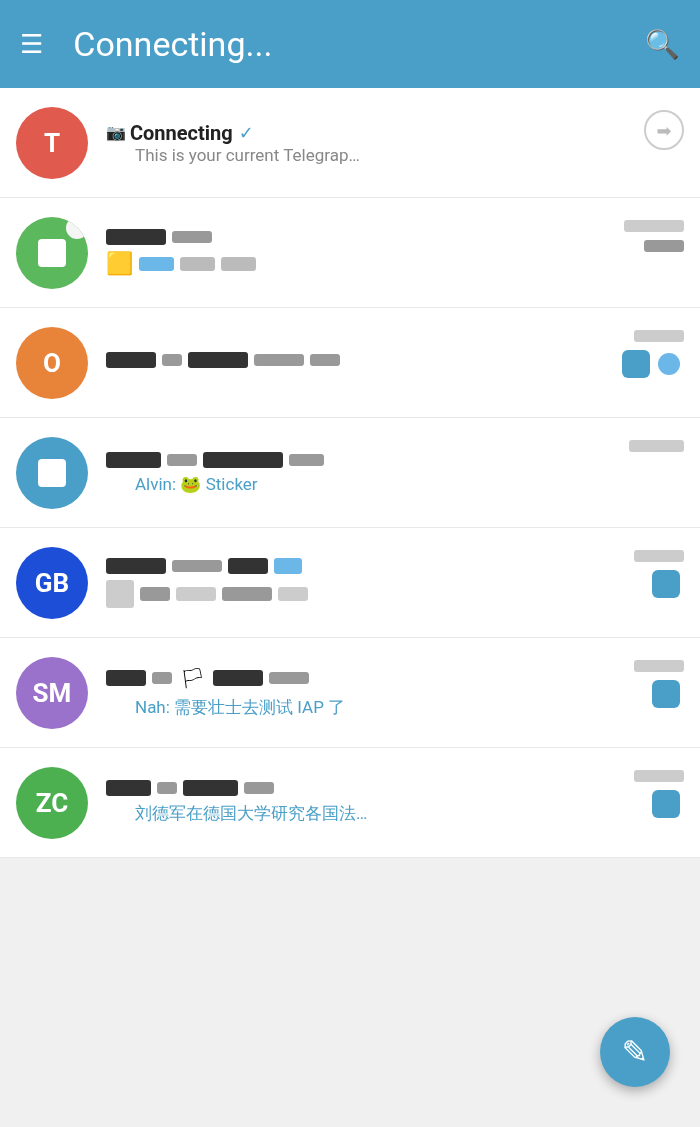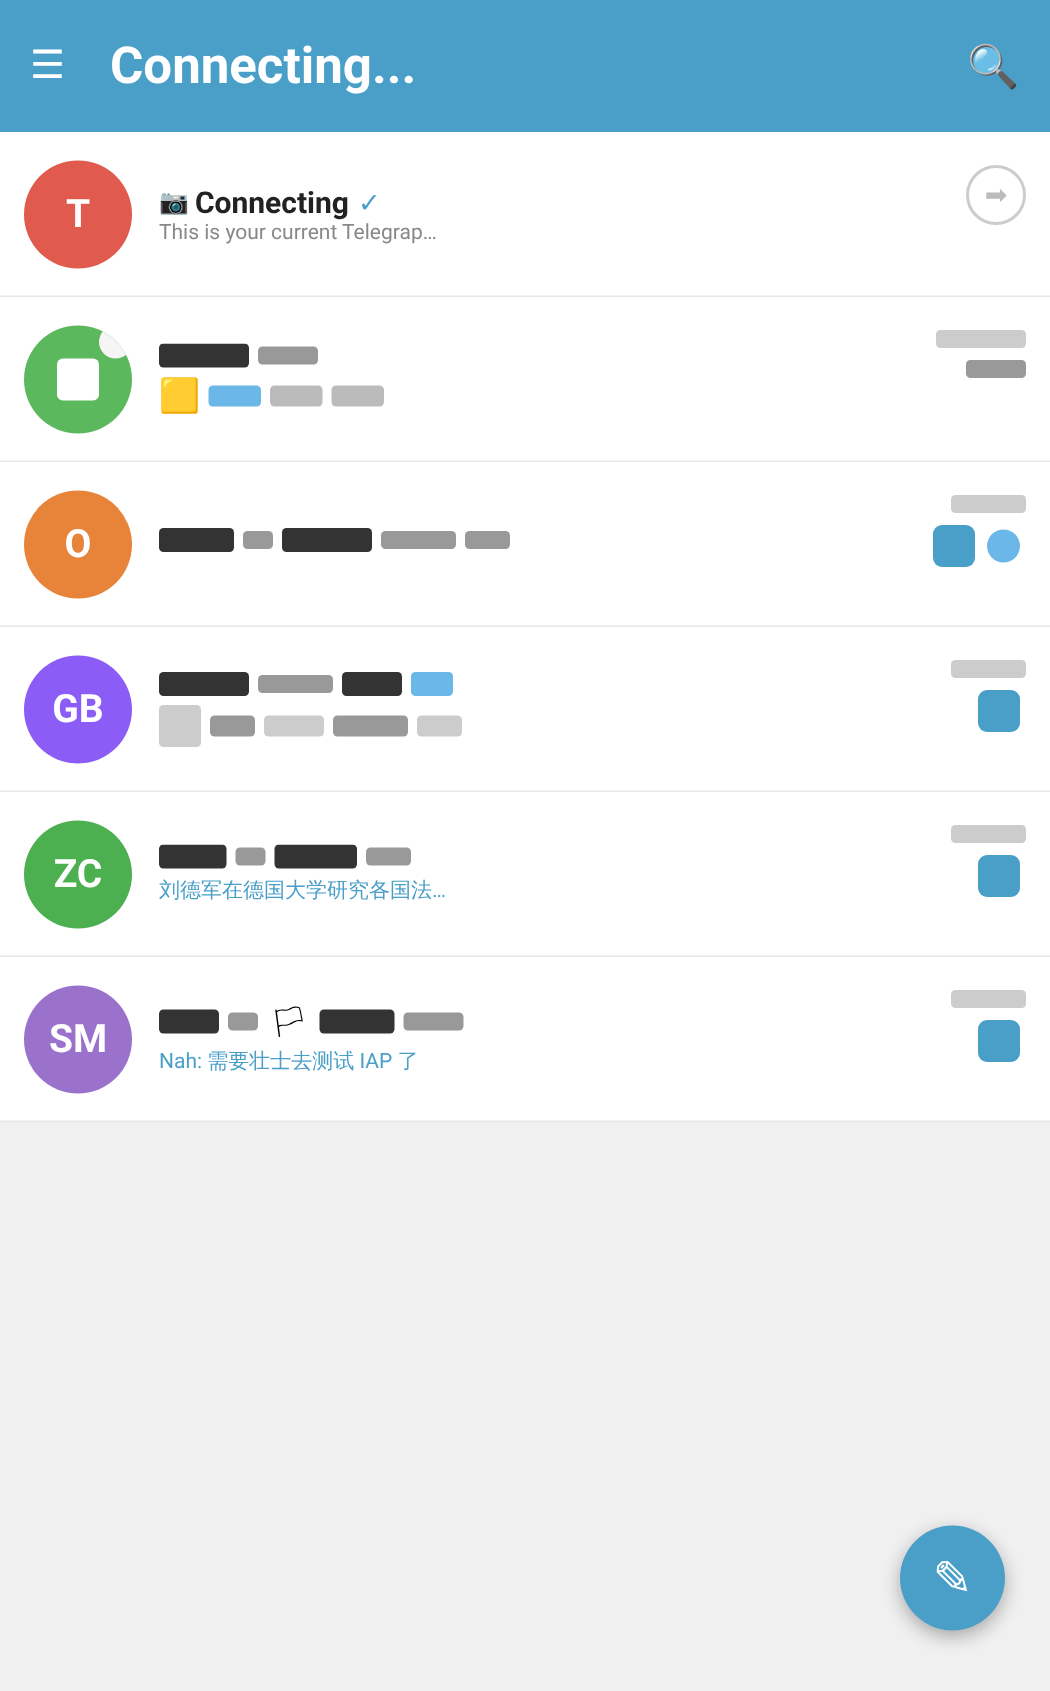--- a/index.html
+++ b/index.html
@@ -27,21 +27,21 @@
     }
     .hamburger-icon {
       color: white;
       font-size: 26px;
       cursor: pointer;
       line-height: 1;
     }
     .topbar-title {
       color: white;
       font-size: 34px;
-      font-weight: bold;
+      font-weight: normal;
       margin-left: 30px;
     }
     .search-icon {
       color: white;
       font-size: 28px;
       cursor: pointer;
     }
 
     
     .chat-list {
@@ -71,21 +71,21 @@
       color: white;
       flex-shrink: 0;
       margin-right: 18px;
       position: relative;
       overflow: hidden;
     }
     .avatar-red { background: #e05a4e; }
     .avatar-green { background: #5cb85c; }
     .avatar-orange { background: #e8833a; }
     .avatar-blue { background: #4a9fc8; }
-    .avatar-green2 { background: #8b5cf6; }
+    .avatar-green2 { background: #1d4ed8; }
     .avatar-green3 { background: #4caf50; }
     .avatar-purple { background: #9b72cb; }
 
     
     .avatar-green .notch {
       position: absolute;
       top: 0; right: 0;
       width: 22px; height: 22px;
       background: #f5f5f5;
       border-radius: 50%;
@@ -117,26 +117,27 @@
       text-overflow: ellipsis;
       max-width: 380px;
     }
     .verified-badge {
       margin-left: 6px;
       color: #4a9fc8;
       font-size: 18px;
       flex-shrink: 0;
     }
     .chat-preview {
-      font-size: 14px;
+      font-size: 17px;
       color: #888;
       white-space: nowrap;
       overflow: hidden;
       text-overflow: ellipsis;
       max-width: 400px;
+      margin-left: 29px;
     }
     .chat-preview.colored {
       color: #4a9fc8;
     }
 
     .chat-meta {
       display: flex;
       flex-direction: column;
       align-items: flex-end;
       justify-content: flex-start;
@@ -284,20 +285,37 @@
     </div>
     <div class="chat-meta">
       <span class="blurred-text" style="width:50px; background:#ccc; height:12px; margin-bottom:8px;"></span>
       <div style="display:flex; gap:4px; align-items:center;">
         <div class="bot-icon"></div>
         <div class="bot-icon" style="width:22px; height:22px; background:#6ab7e8; border-radius:50%;"></div>
       </div>
     </div>
   </div>
 
+  <div class="chat-item">
+    <div class="avatar avatar-blue">
+      <div class="inner-square"></div>
+    </div>
+    <div class="chat-content">
+      <div class="blurred-name-row">
+        <span class="blurred-text" style="width:55px; background:#333; height:16px;"></span>
+        <span class="blurred-text" style="width:30px; background:#999; height:12px;"></span>
+        <span class="blurred-text" style="width:80px; background:#333; height:16px;"></span>
+        <span class="blurred-text" style="width:35px; background:#999; height:12px;"></span>
+      </div>
+      <div class="chat-preview colored">Alvin: 🐸 Sticker</div>
+    </div>
+    <div class="chat-meta">
+      <span class="blurred-text" style="width:55px; background:#ccc; height:12px; margin-bottom:8px;"></span>
+    </div>
+  </div>
 
   <div class="chat-item">
     <div class="avatar avatar-green2">
       <span>GB</span>
     </div>
     <div class="chat-content">
       <div class="blurred-name-row">
         <span class="blurred-text" style="width:60px; background:#333; height:16px;"></span>
         <span class="blurred-text" style="width:50px; background:#999; height:12px;"></span>
         <span class="blurred-text" style="width:40px; background:#333; height:16px;"></span>
@@ -311,55 +329,55 @@
         <span class="blurred-text" style="width:30px; background:#ccc; height:14px;"></span>
       </div>
     </div>
     <div class="chat-meta">
       <span class="blurred-text" style="width:50px; background:#ccc; height:12px; margin-bottom:8px;"></span>
       <div class="bot-icon" style="width:28px; height:28px; border-radius:6px;"></div>
     </div>
   </div>
 
   <div class="chat-item">
-    <div class="avatar avatar-green3">
-      <span>ZC</span>
-    </div>
-    <div class="chat-content">
-      <div class="blurred-name-row">
-        <span class="blurred-text" style="width:45px; background:#333; height:16px;"></span>
-        <span class="blurred-text" style="width:20px; background:#999; height:12px;"></span>
-        <span class="blurred-text" style="width:55px; background:#333; height:16px;"></span>
-        <span class="blurred-text" style="width:30px; background:#999; height:12px;"></span>
-      </div>
-      <div class="chat-preview colored">刘德军在德国大学研究各国法…</div>
-    </div>
-    <div class="chat-meta">
-      <span class="blurred-text" style="width:50px; background:#ccc; height:12px; margin-bottom:8px;"></span>
-      <div class="bot-icon" style="width:28px; height:28px; border-radius:6px;"></div>
-    </div>
-  </div>
-
-  <div class="chat-item">
     <div class="avatar avatar-purple">
       <span>SM</span>
     </div>
     <div class="chat-content">
       <div class="blurred-name-row">
         <span class="blurred-text" style="width:40px; background:#333; height:16px;"></span>
         <span class="blurred-text" style="width:20px; background:#999; height:12px;"></span>
         <span style="font-size:20px; margin:0 2px;">🏳</span>
         <span class="blurred-text" style="width:50px; background:#333; height:16px;"></span>
         <span class="blurred-text" style="width:40px; background:#999; height:12px;"></span>
       </div>
       <div class="chat-preview colored">Nah: 需要壮士去测试 IAP 了</div>
     </div>
     <div class="chat-meta">
       <span class="blurred-text" style="width:50px; background:#ccc; height:12px; margin-bottom:8px;"></span>
       <div class="bot-icon" style="width:28px; height:28px; border-radius:6px;"></div>
     </div>
   </div>
 
+  <div class="chat-item">
+    <div class="avatar avatar-green3">
+      <span>ZC</span>
+    </div>
+    <div class="chat-content">
+      <div class="blurred-name-row">
+        <span class="blurred-text" style="width:45px; background:#333; height:16px;"></span>
+        <span class="blurred-text" style="width:20px; background:#999; height:12px;"></span>
+        <span class="blurred-text" style="width:55px; background:#333; height:16px;"></span>
+        <span class="blurred-text" style="width:30px; background:#999; height:12px;"></span>
+      </div>
+      <div class="chat-preview colored">刘德军在德国大学研究各国法…</div>
+    </div>
+    <div class="chat-meta">
+      <span class="blurred-text" style="width:50px; background:#ccc; height:12px; margin-bottom:8px;"></span>
+      <div class="bot-icon" style="width:28px; height:28px; border-radius:6px;"></div>
+    </div>
+  </div>
+
 </div>
 
 <div class="fab">
   <span>✎</span>
 </div>
 
 </body></html>

